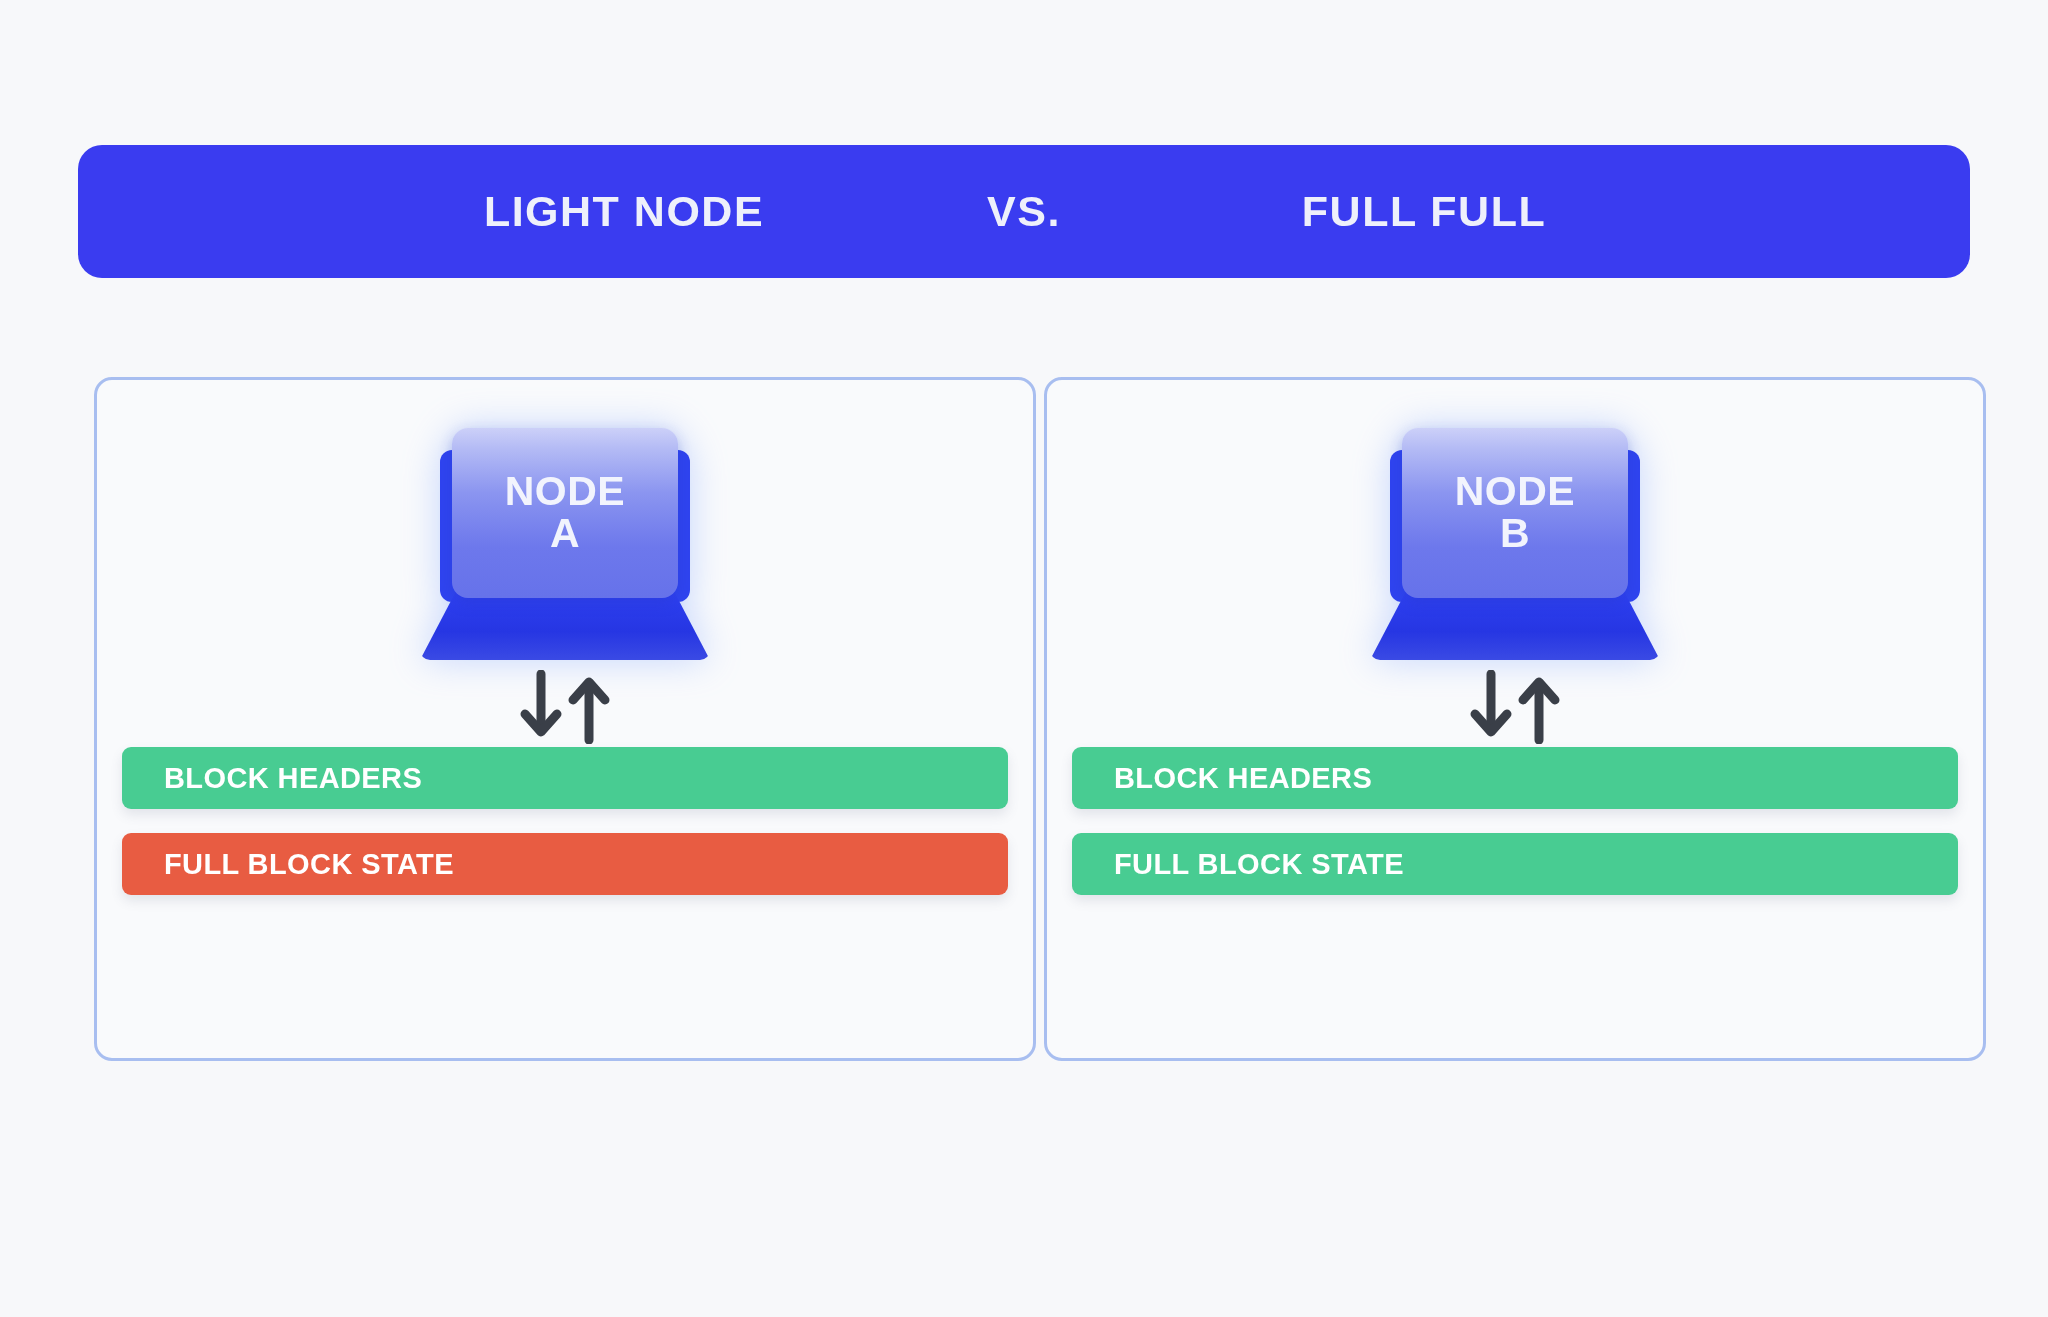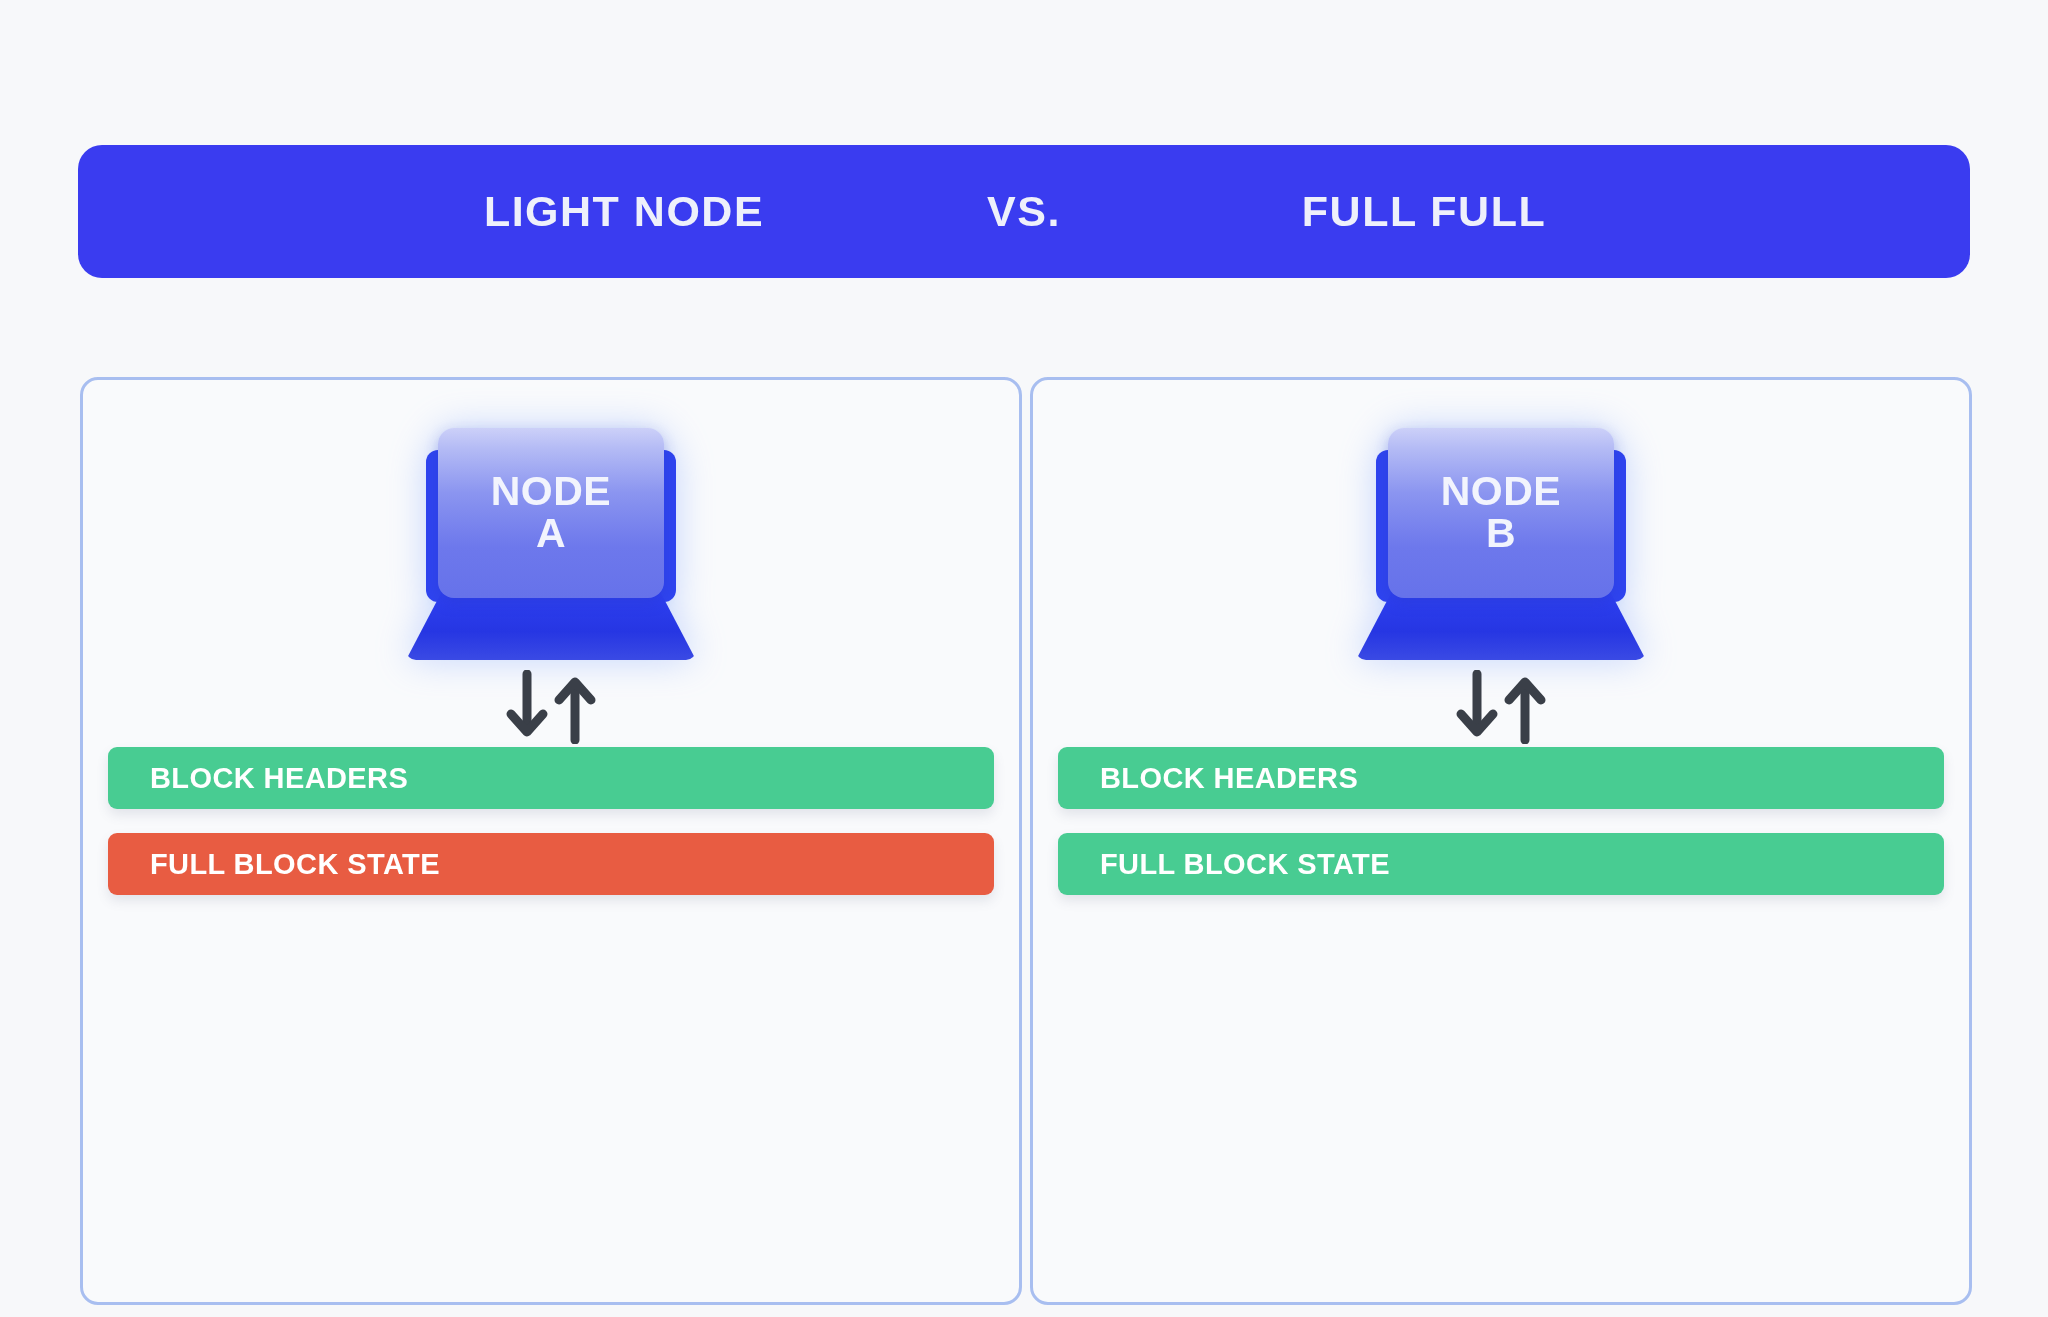--- a/index.html
+++ b/index.html
@@ -51,24 +51,24 @@
     white-space: nowrap;
   }
 
   .header-title.left   { flex: 0 0 auto; width: 470px; text-align: center; }
   .header-title.vs     { flex: 0 0 auto; width: 330px; text-align: center; }
   .header-title.right  { flex: 0 0 auto; width: 470px; text-align: center; }
 
   
   .panels {
     position: absolute;
-    left: 80px;
+    left: 94px;
     top: 377px;
     width: 1892px;
-    height: 928px;
+    height: 684px;
     display: flex;
     gap: 8px;
   }
 
   .panel {
     flex: 1 1 0;
     border: 3px solid #a8bef0;
     border-radius: 18px;
     background: #f9fafc;
     position: relative;

